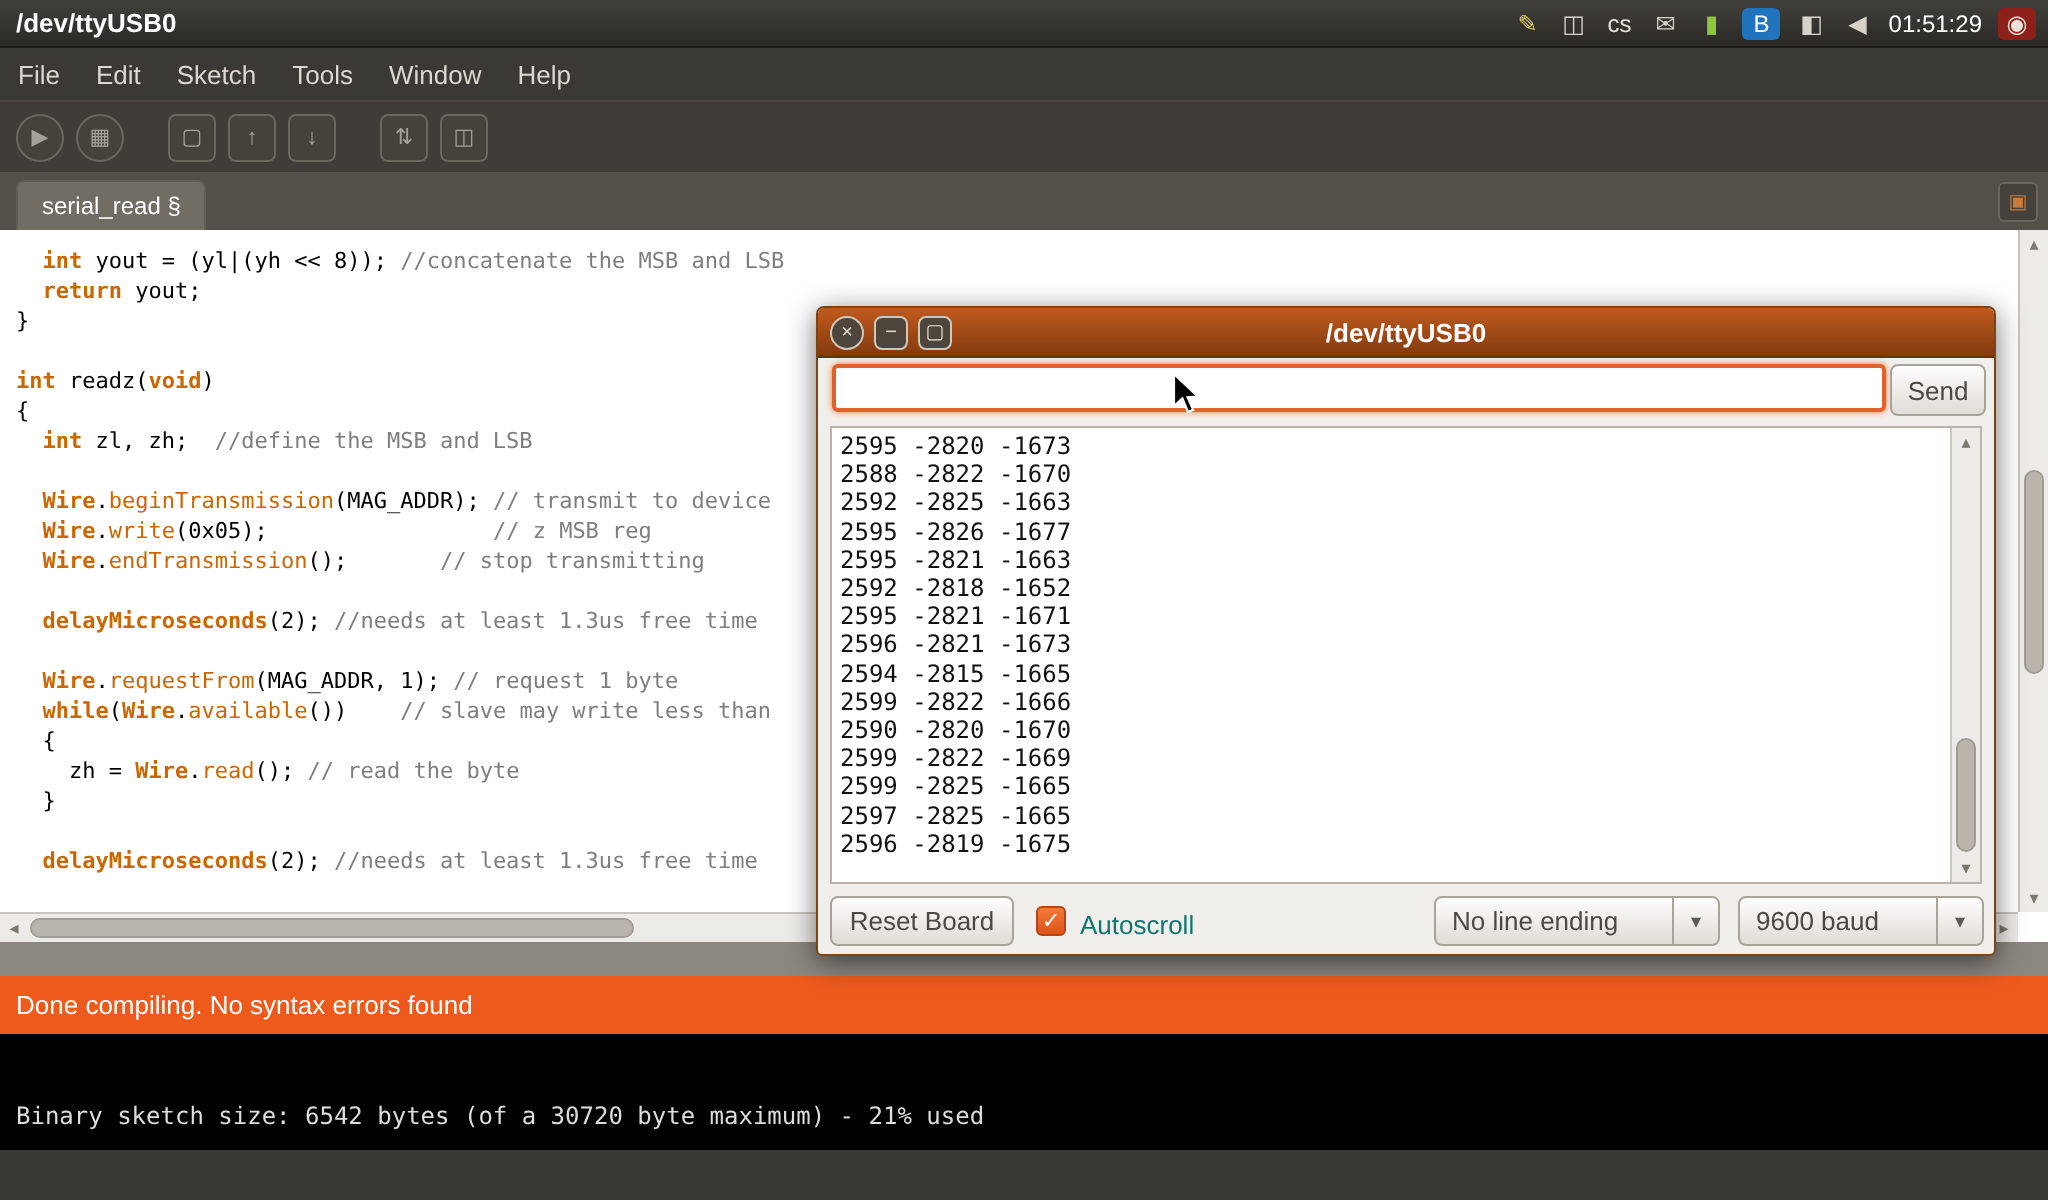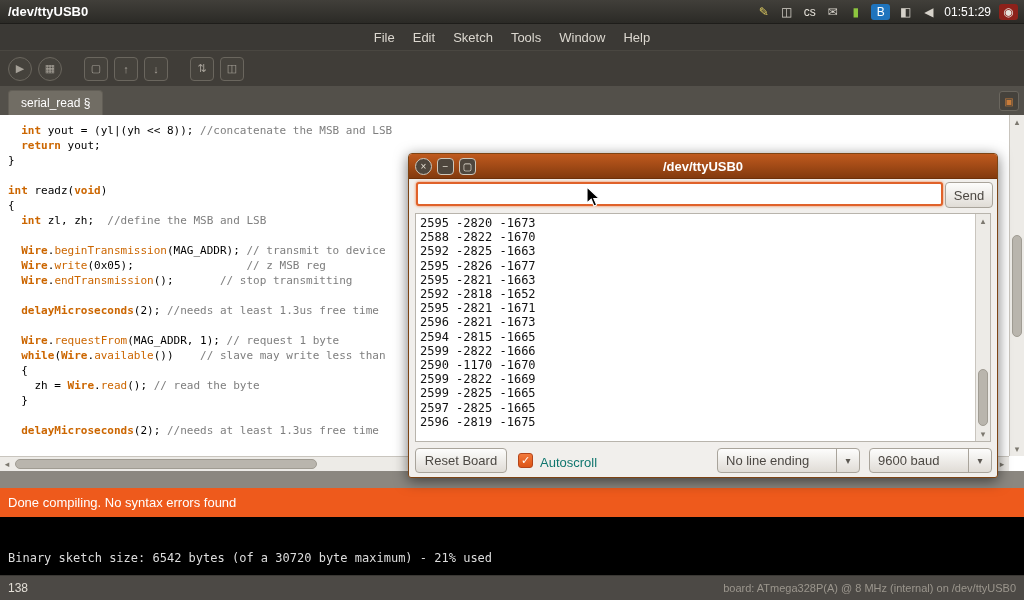--- a/index.html
+++ b/index.html
@@ -10,21 +10,21 @@
   .top-panel{height:24px;background:linear-gradient(#413f3a,#2b2a26);display:flex;
              align-items:center;color:#fff;border-bottom:1px solid #1e1d1a;box-sizing:border-box;}
   .panel-title{font-weight:bold;font-size:13px;padding-left:8px;}
   .tray{margin-left:auto;display:flex;align-items:center;gap:8px;padding-right:6px;font-size:12px;}
   .tray-item{min-width:15px;height:16px;display:flex;align-items:center;justify-content:center;color:#d6d2ca;}
   .tray-badge{border-radius:3px;padding:0 2px;}
   .tray-text{color:#e6e2da;font-size:12px;}
   .panel-clock{color:#fff;font-size:12px;}
 
   
-  .menu-bar{height:26px;background:#3b3935;display:flex;align-items:center;color:#dcd8d0;font-size:13px;justify-content:center;}
+  .menu-bar{height:26px;background:#3b3935;display:flex;align-items:center;color:#dcd8d0;font-size:13px;}
   .menu-item{padding:5px 9px;}
 
   
   .toolbar{height:36px;background:#403d38;display:flex;align-items:center;padding-left:8px;
            border-top:1px solid #4a4741;box-sizing:border-box;}
   .tool-btn{width:22px;height:22px;border:1px solid #6a665e;border-radius:4px;color:#a6a198;
             display:flex;align-items:center;justify-content:center;font-size:11px;margin-right:6px;background:#45423c;}
   .tool-btn.round{border-radius:50%;}
 
   
@@ -200,24 +200,20 @@
   <div class="gap-band"></div>
 
   <div class="compile-bar">
     <span>Done compiling. No syntax errors found</span>
   </div>
 
   <div class="console">
     <div>Binary sketch size: 6542 bytes (of a 30720 byte maximum) - 21% used</div>
   </div>
 
-  <div class="footer">
-    <span class="footer-left">138</span>
-    <span class="footer-right">board: ATmega328P(A) @ 8 MHz (internal) on /dev/ttyUSB0</span>
-  </div>
 
   <div class="dialog">
     <div class="dialog-titlebar">
       <div class="dialog-title">/dev/ttyUSB0</div>
       <div class="win-btn close">×</div>
       <div class="win-btn">−</div>
       <div class="win-btn">▢</div>
     </div>
 
     <input class="send-input" value="" style="">
@@ -228,21 +224,21 @@
           <div class="serial-line">2595 -2820 -1673</div>
           <div class="serial-line">2588 -2822 -1670</div>
           <div class="serial-line">2592 -2825 -1663</div>
           <div class="serial-line">2595 -2826 -1677</div>
           <div class="serial-line">2595 -2821 -1663</div>
           <div class="serial-line">2592 -2818 -1652</div>
           <div class="serial-line">2595 -2821 -1671</div>
           <div class="serial-line">2596 -2821 -1673</div>
           <div class="serial-line">2594 -2815 -1665</div>
           <div class="serial-line">2599 -2822 -1666</div>
-          <div class="serial-line">2590 -1170 -1670</div>
+          <div class="serial-line">2590 -2820 -1670</div>
           <div class="serial-line">2599 -2822 -1669</div>
           <div class="serial-line">2599 -2825 -1665</div>
           <div class="serial-line">2597 -2825 -1665</div>
           <div class="serial-line">2596 -2819 -1675</div>
         </div>
       <div class="out-scroll">
         <div class="sb-arrow top">▴</div>
         <div class="othumb"></div>
         <div class="sb-arrow bottom">▾</div>
       </div>

